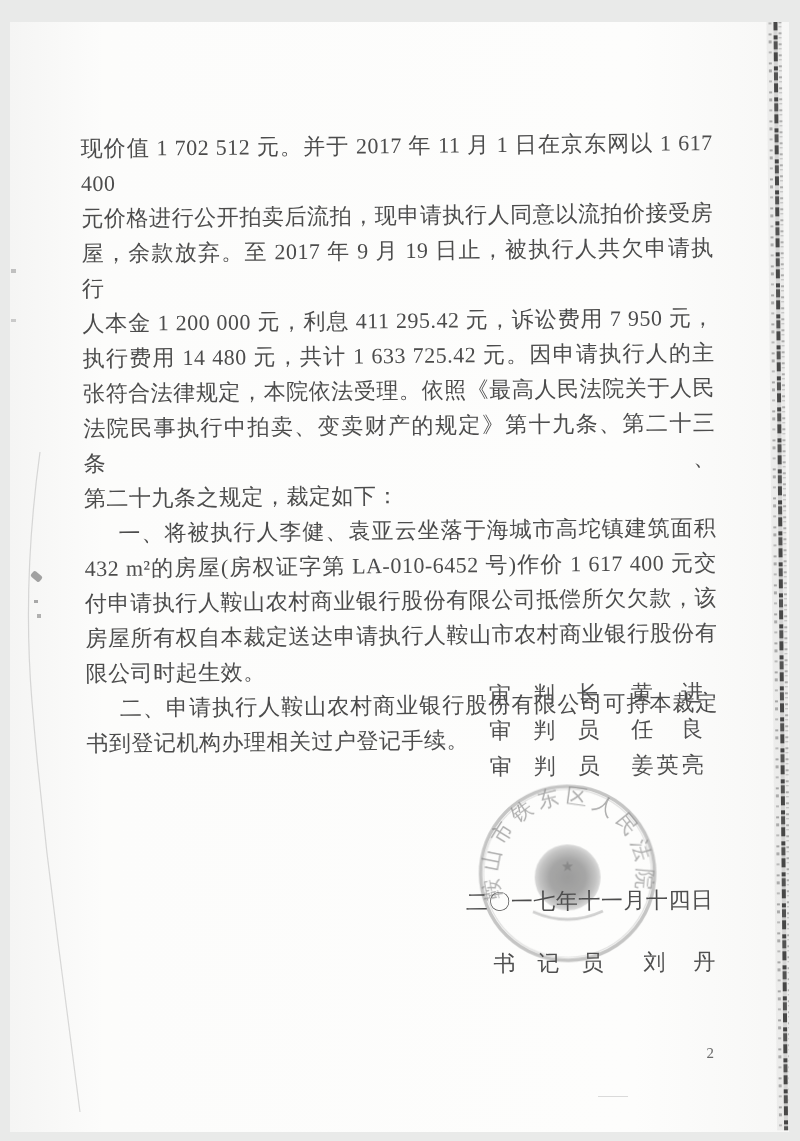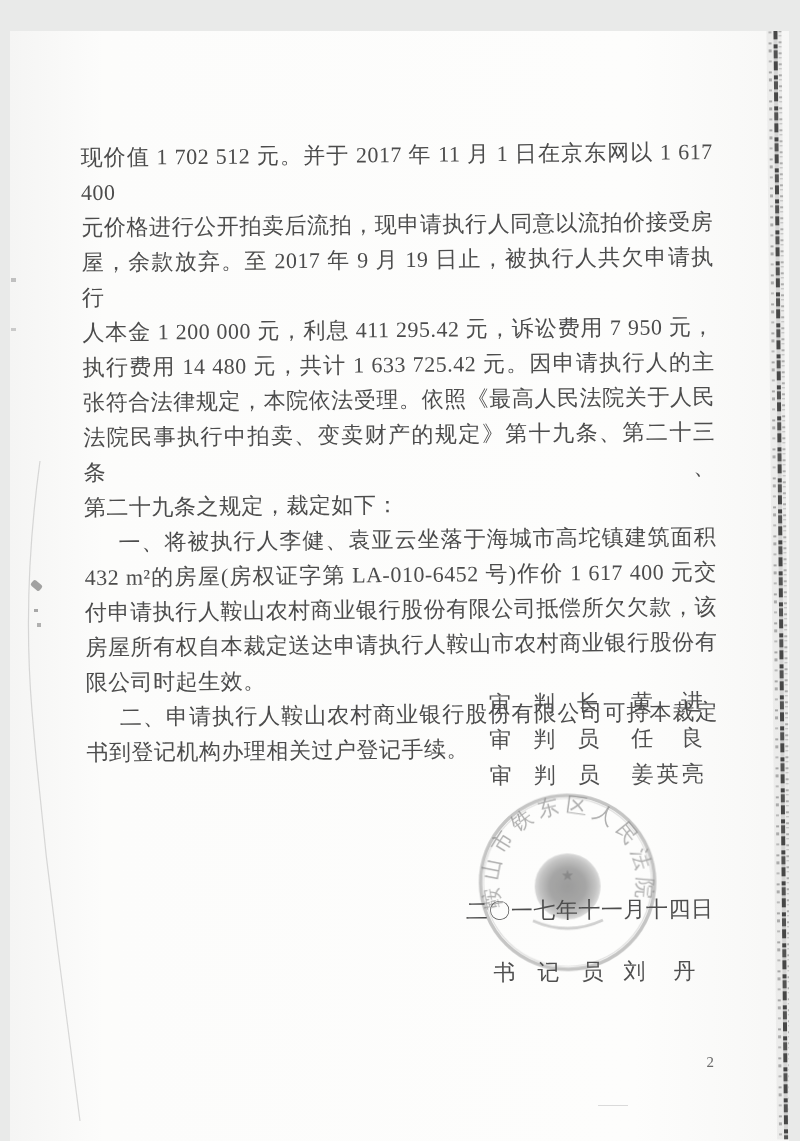--- a/index.html
+++ b/index.html
@@ -5,21 +5,21 @@
   * { margin: 0; padding: 0; box-sizing: border-box; }
   html, body { width: 800px; height: 1141px; }
   body {
     position: relative;
     background: #e9eae9;
     font-family: "Liberation Serif", "DejaVu Serif", serif;
     overflow: hidden;
   }
   .page {
     position: absolute;
-    left: 10px; top: 31px;
+    left: 10px; top: 22px;
     width: 779px; height: 1110px;
     background: linear-gradient(90deg, #f5f5f4, #fcfcfb 12%, #fdfdfc 80%, #f7f7f6);
     overflow: hidden;
   }
   .content {
     position: absolute;
     inset: 0;
     transform: rotate(-0.55deg);
     transform-origin: 390px 580px;
   }
@@ -67,21 +67,21 @@
     white-space: nowrap;
   }
   .clerk-row {
     position: absolute;
     left: 480px; top: 928px;
     display: flex;
     font-size: 22px;
     color: #4f4f4f;
     z-index: 2;
   }
-  .clerk-name { margin-left: 20px; letter-spacing: 3px; white-space: nowrap; }
+  .clerk-name { margin-left: 40px; letter-spacing: 3px; white-space: nowrap; }
   
   .page-number {
     position: absolute;
     left: 692px; top: 1026px;
     font-size: 15px;
     color: #6a6a6a;
   }
   
   .streak {
     position: absolute;

